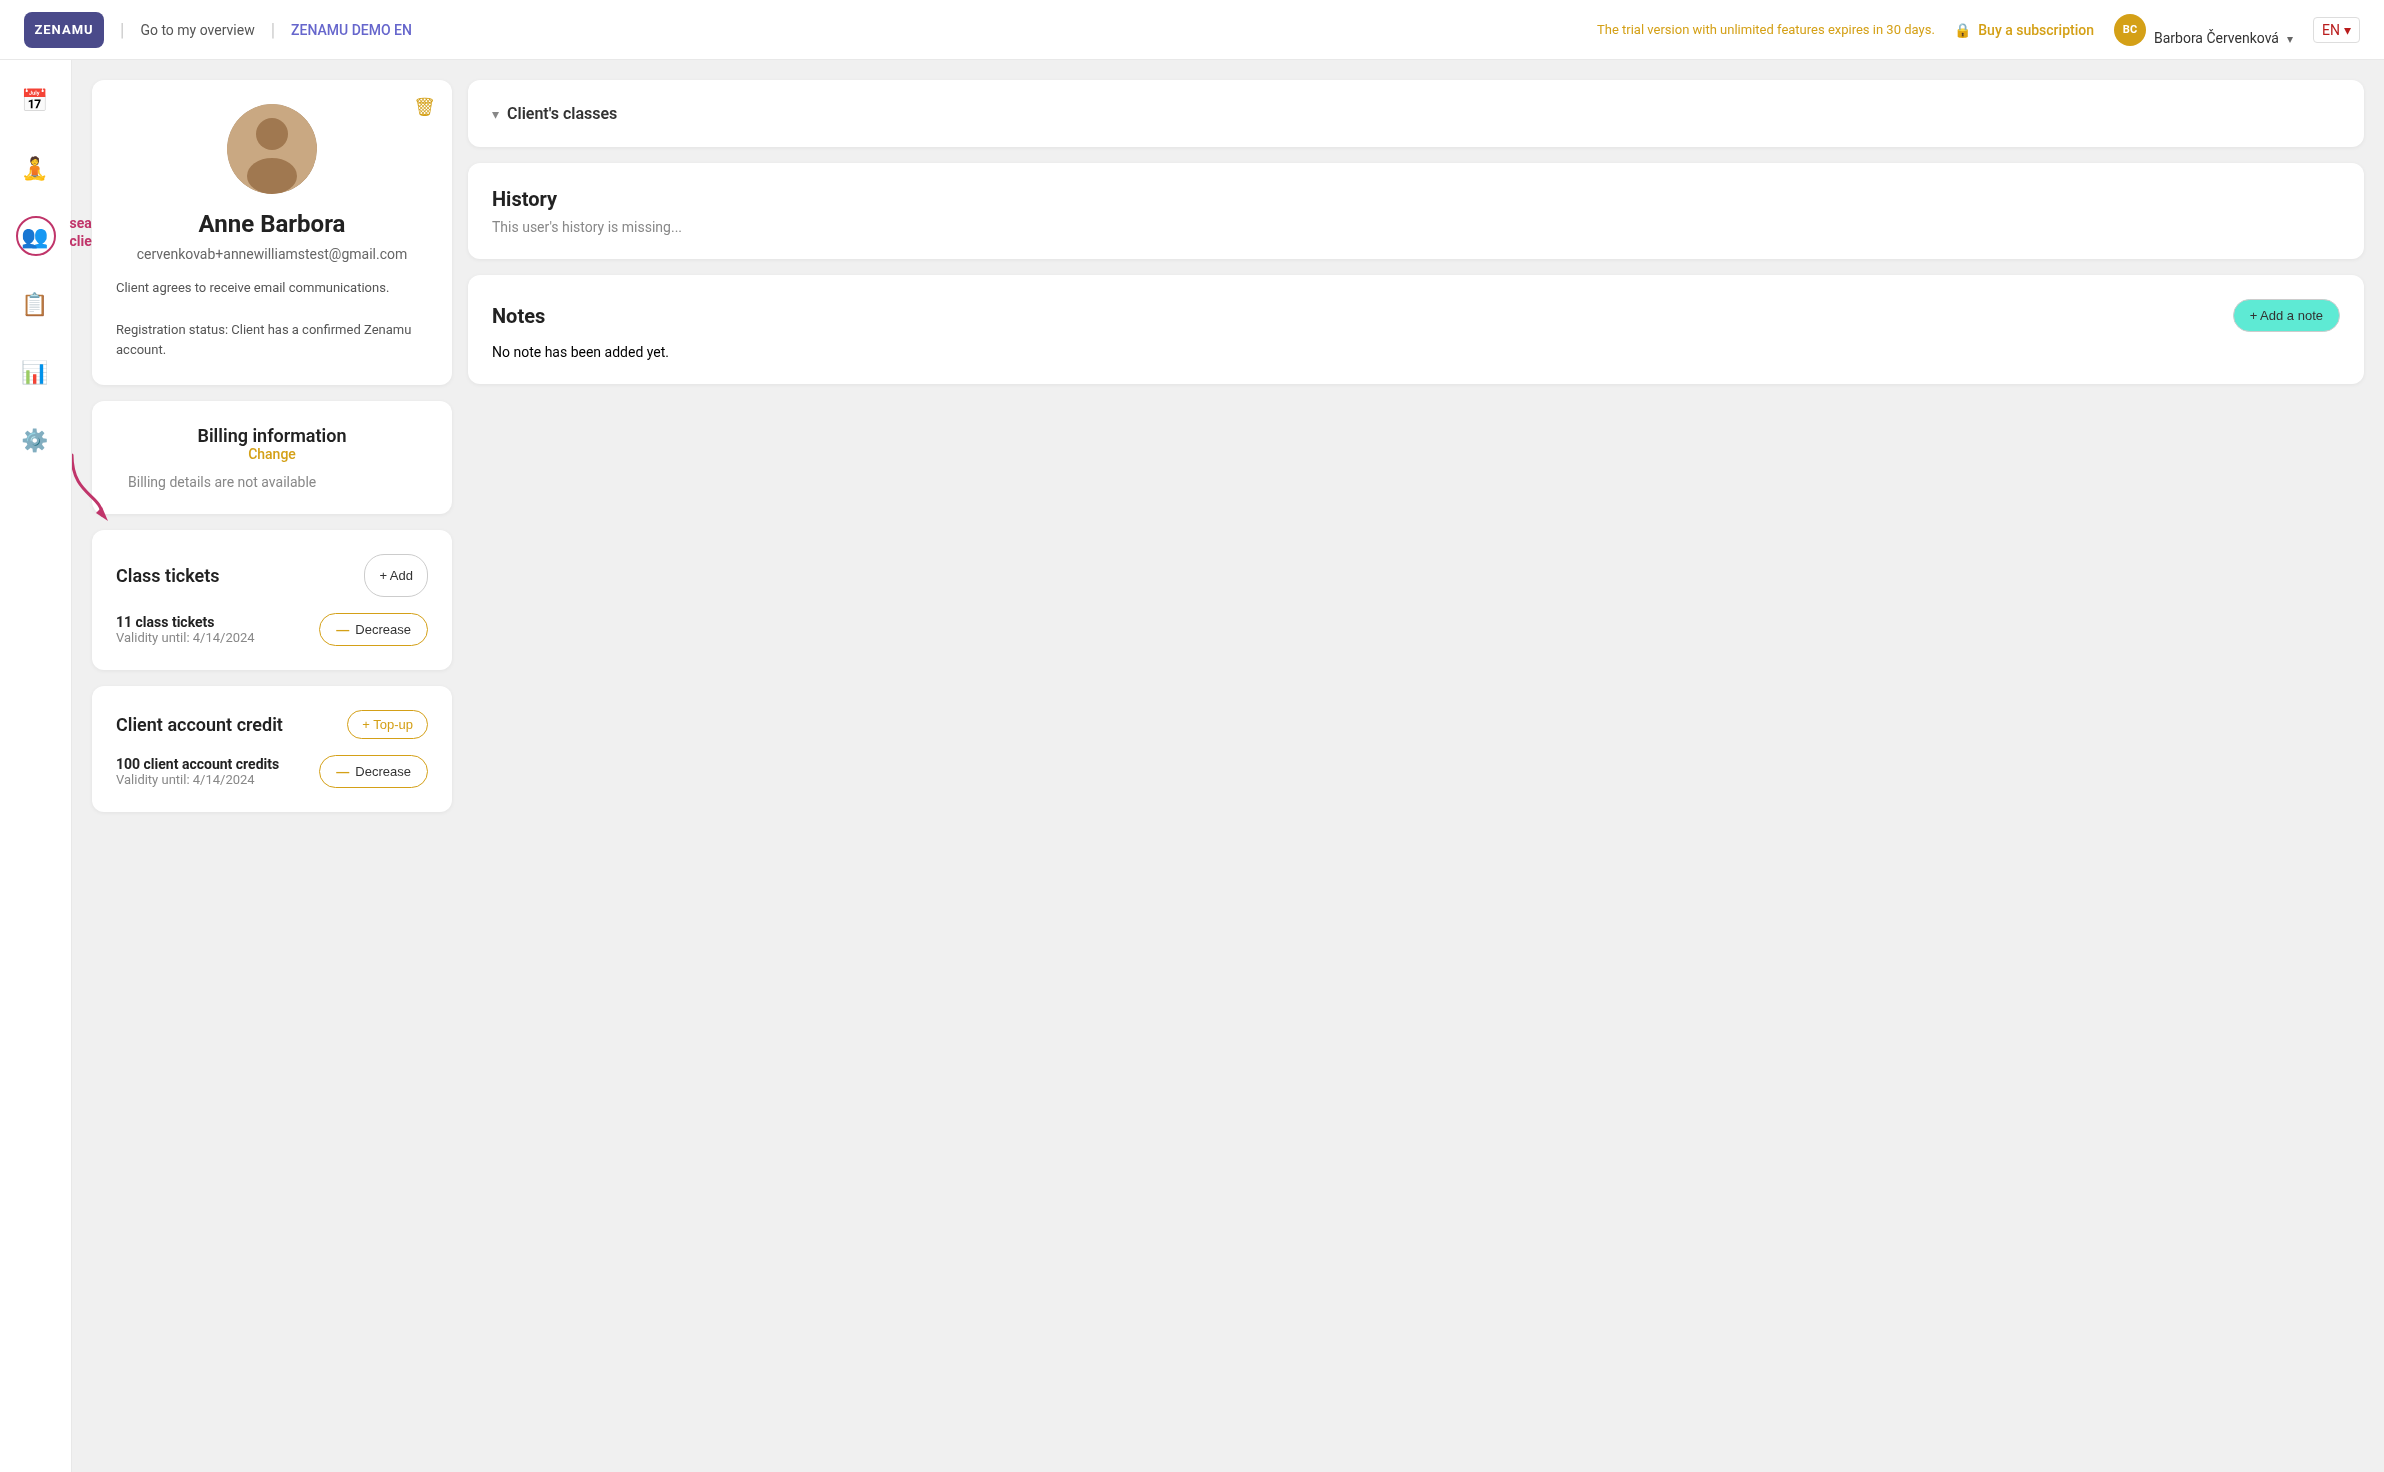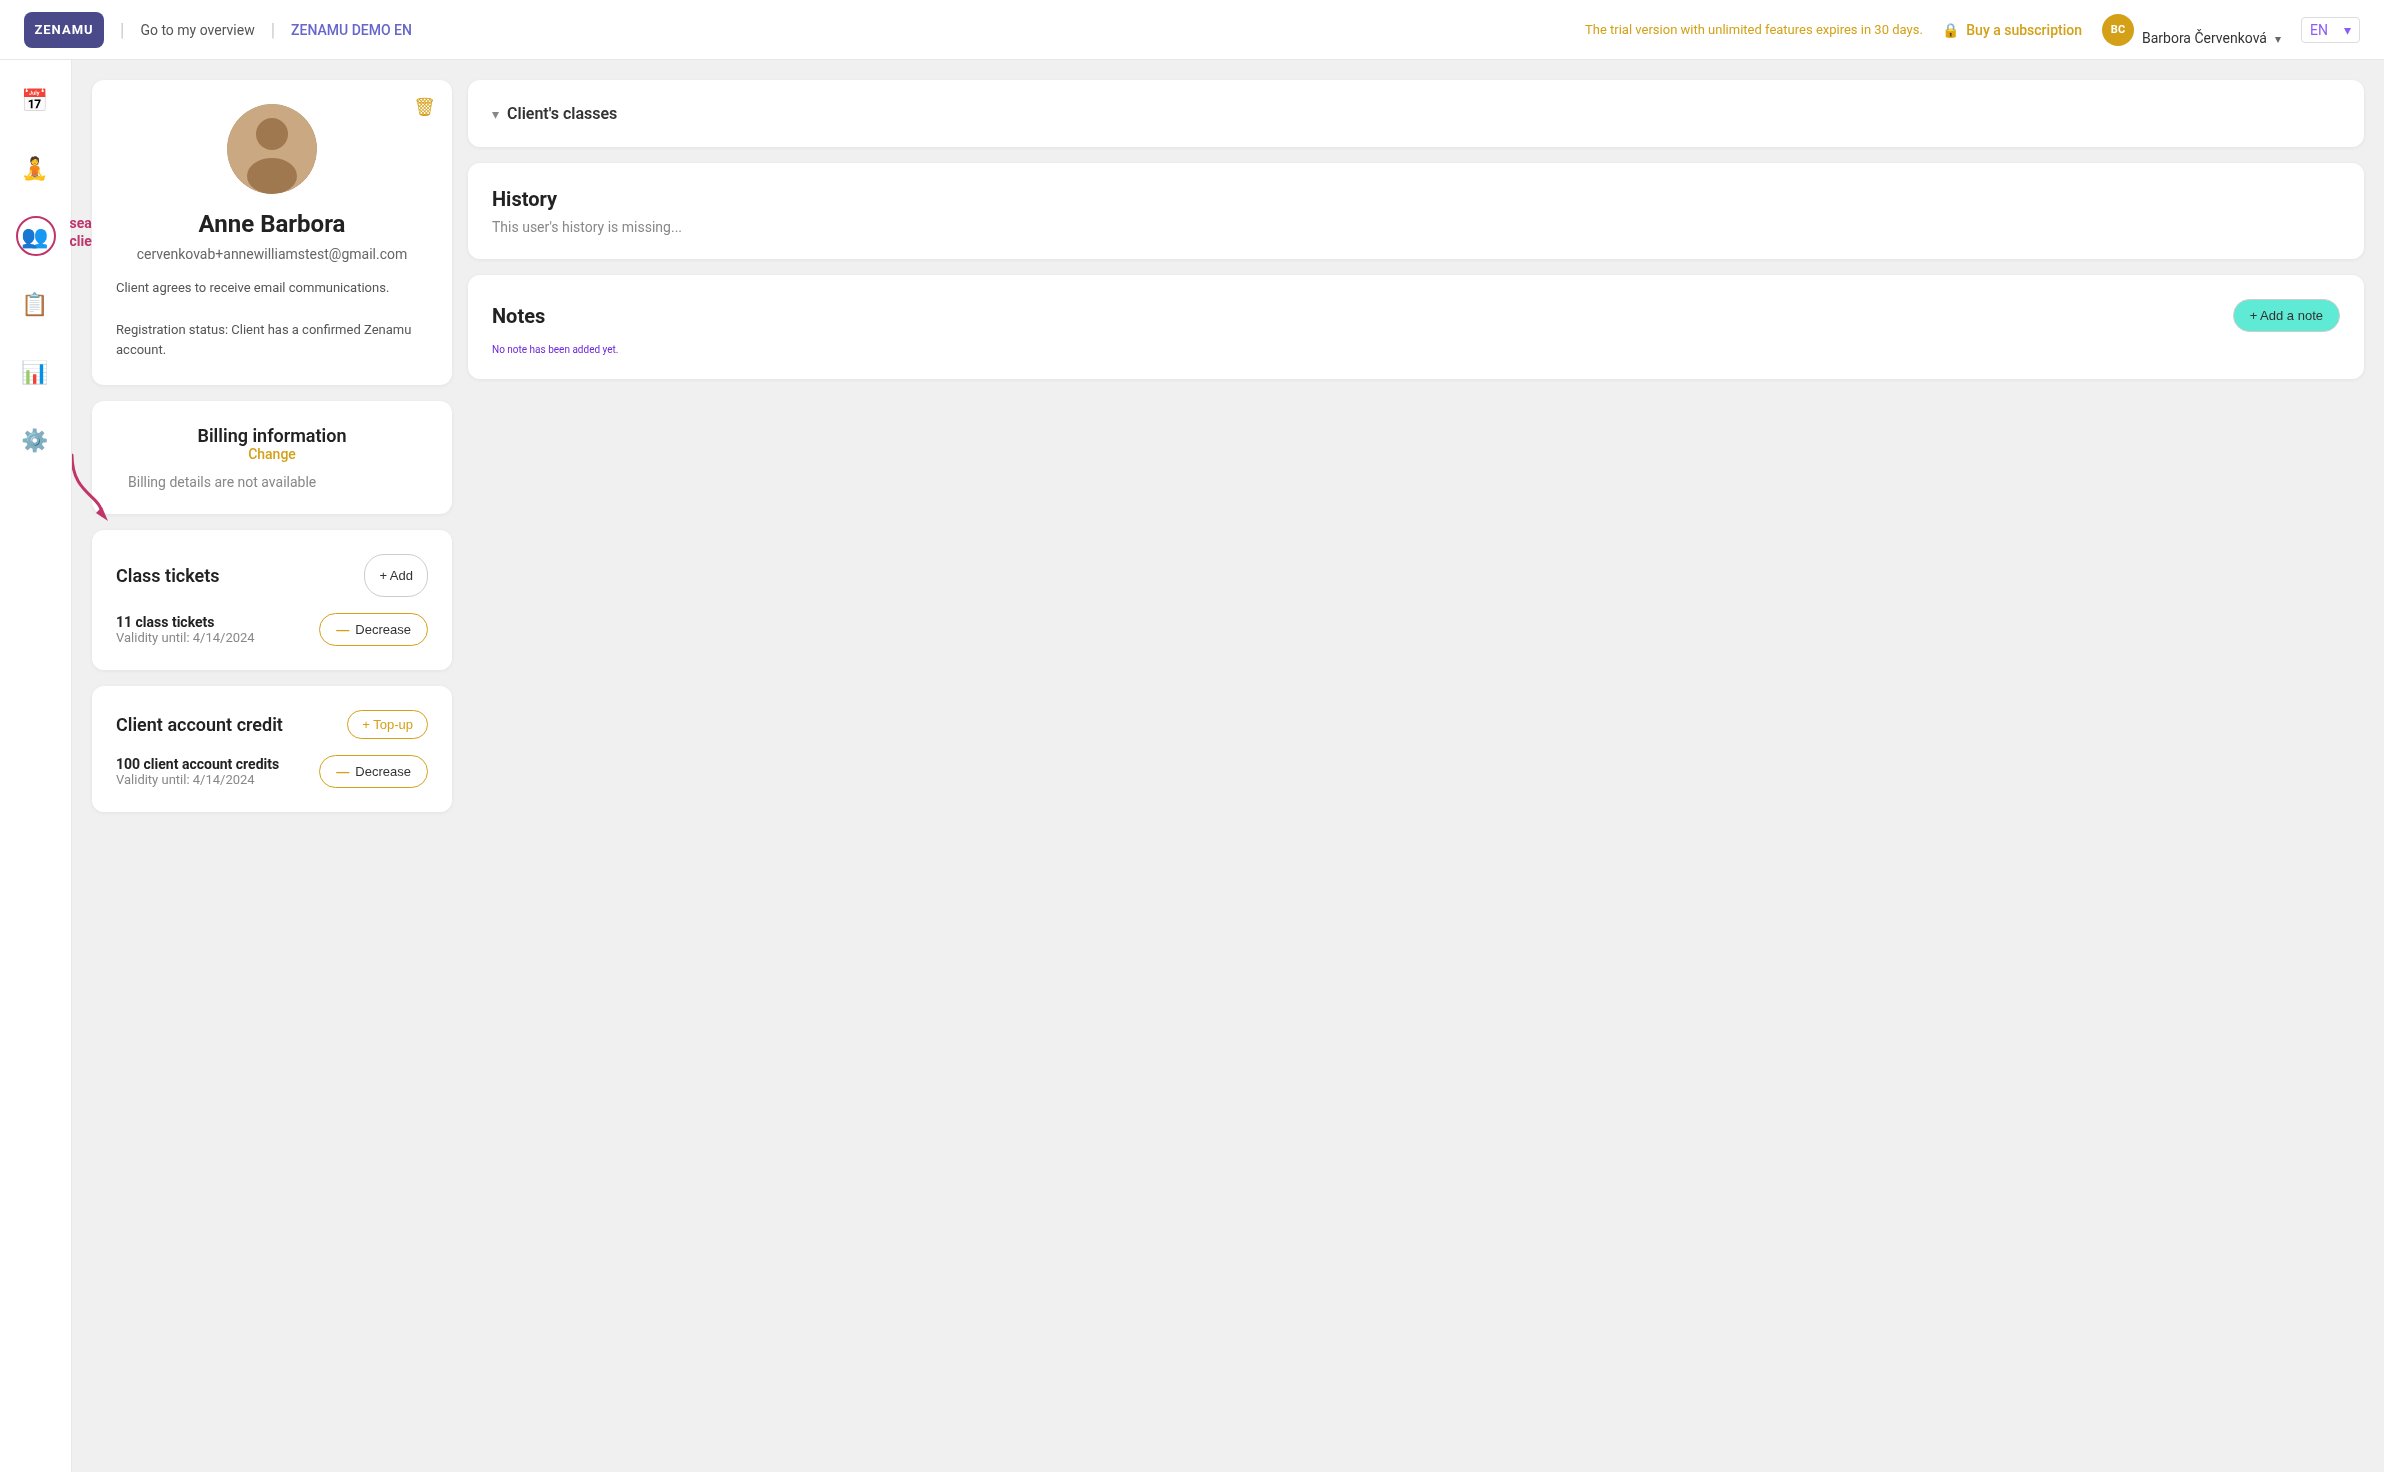--- a/index.html
+++ b/index.html
@@ -68,23 +68,23 @@
       display: flex;
       align-items: flex-end;
       gap: 8px;
       cursor: pointer;
     }
     .user-name { font-size: 14px; color: #333; }
     .chevron { color: #666; font-size: 12px; }
     .lang-selector {
       display: flex;
       align-items: center;
-      gap: 16px;
+      gap: 4px;
       font-size: 14px;
-      color: #8b5cf6;
+      color: #b91c1c;
       cursor: pointer;
       border: 1px solid #ddd;
       padding: 4px 8px;
       border-radius: 4px;
     }
 
     
     .main-layout {
       display: flex;
       height: calc(100vh - 60px);
@@ -328,21 +328,21 @@
       align-items: center;
       gap: 4px;
       border: 1px solid #ccc;
       background: #5eead4;
       padding: 8px 16px;
       border-radius: 20px;
       font-size: 13px;
       color: #333;
       cursor: pointer;
     }
-    .notes-empty { color: #6d28d9; font-size: 10px; }
+    .notes-empty { color: #000000; font-size: 14px; }
 
     .step3-container {
       position: relative;
     }
   </style>
 </head>
 <body>
 
 <nav class="topnav">
   <div class="topnav-left">

